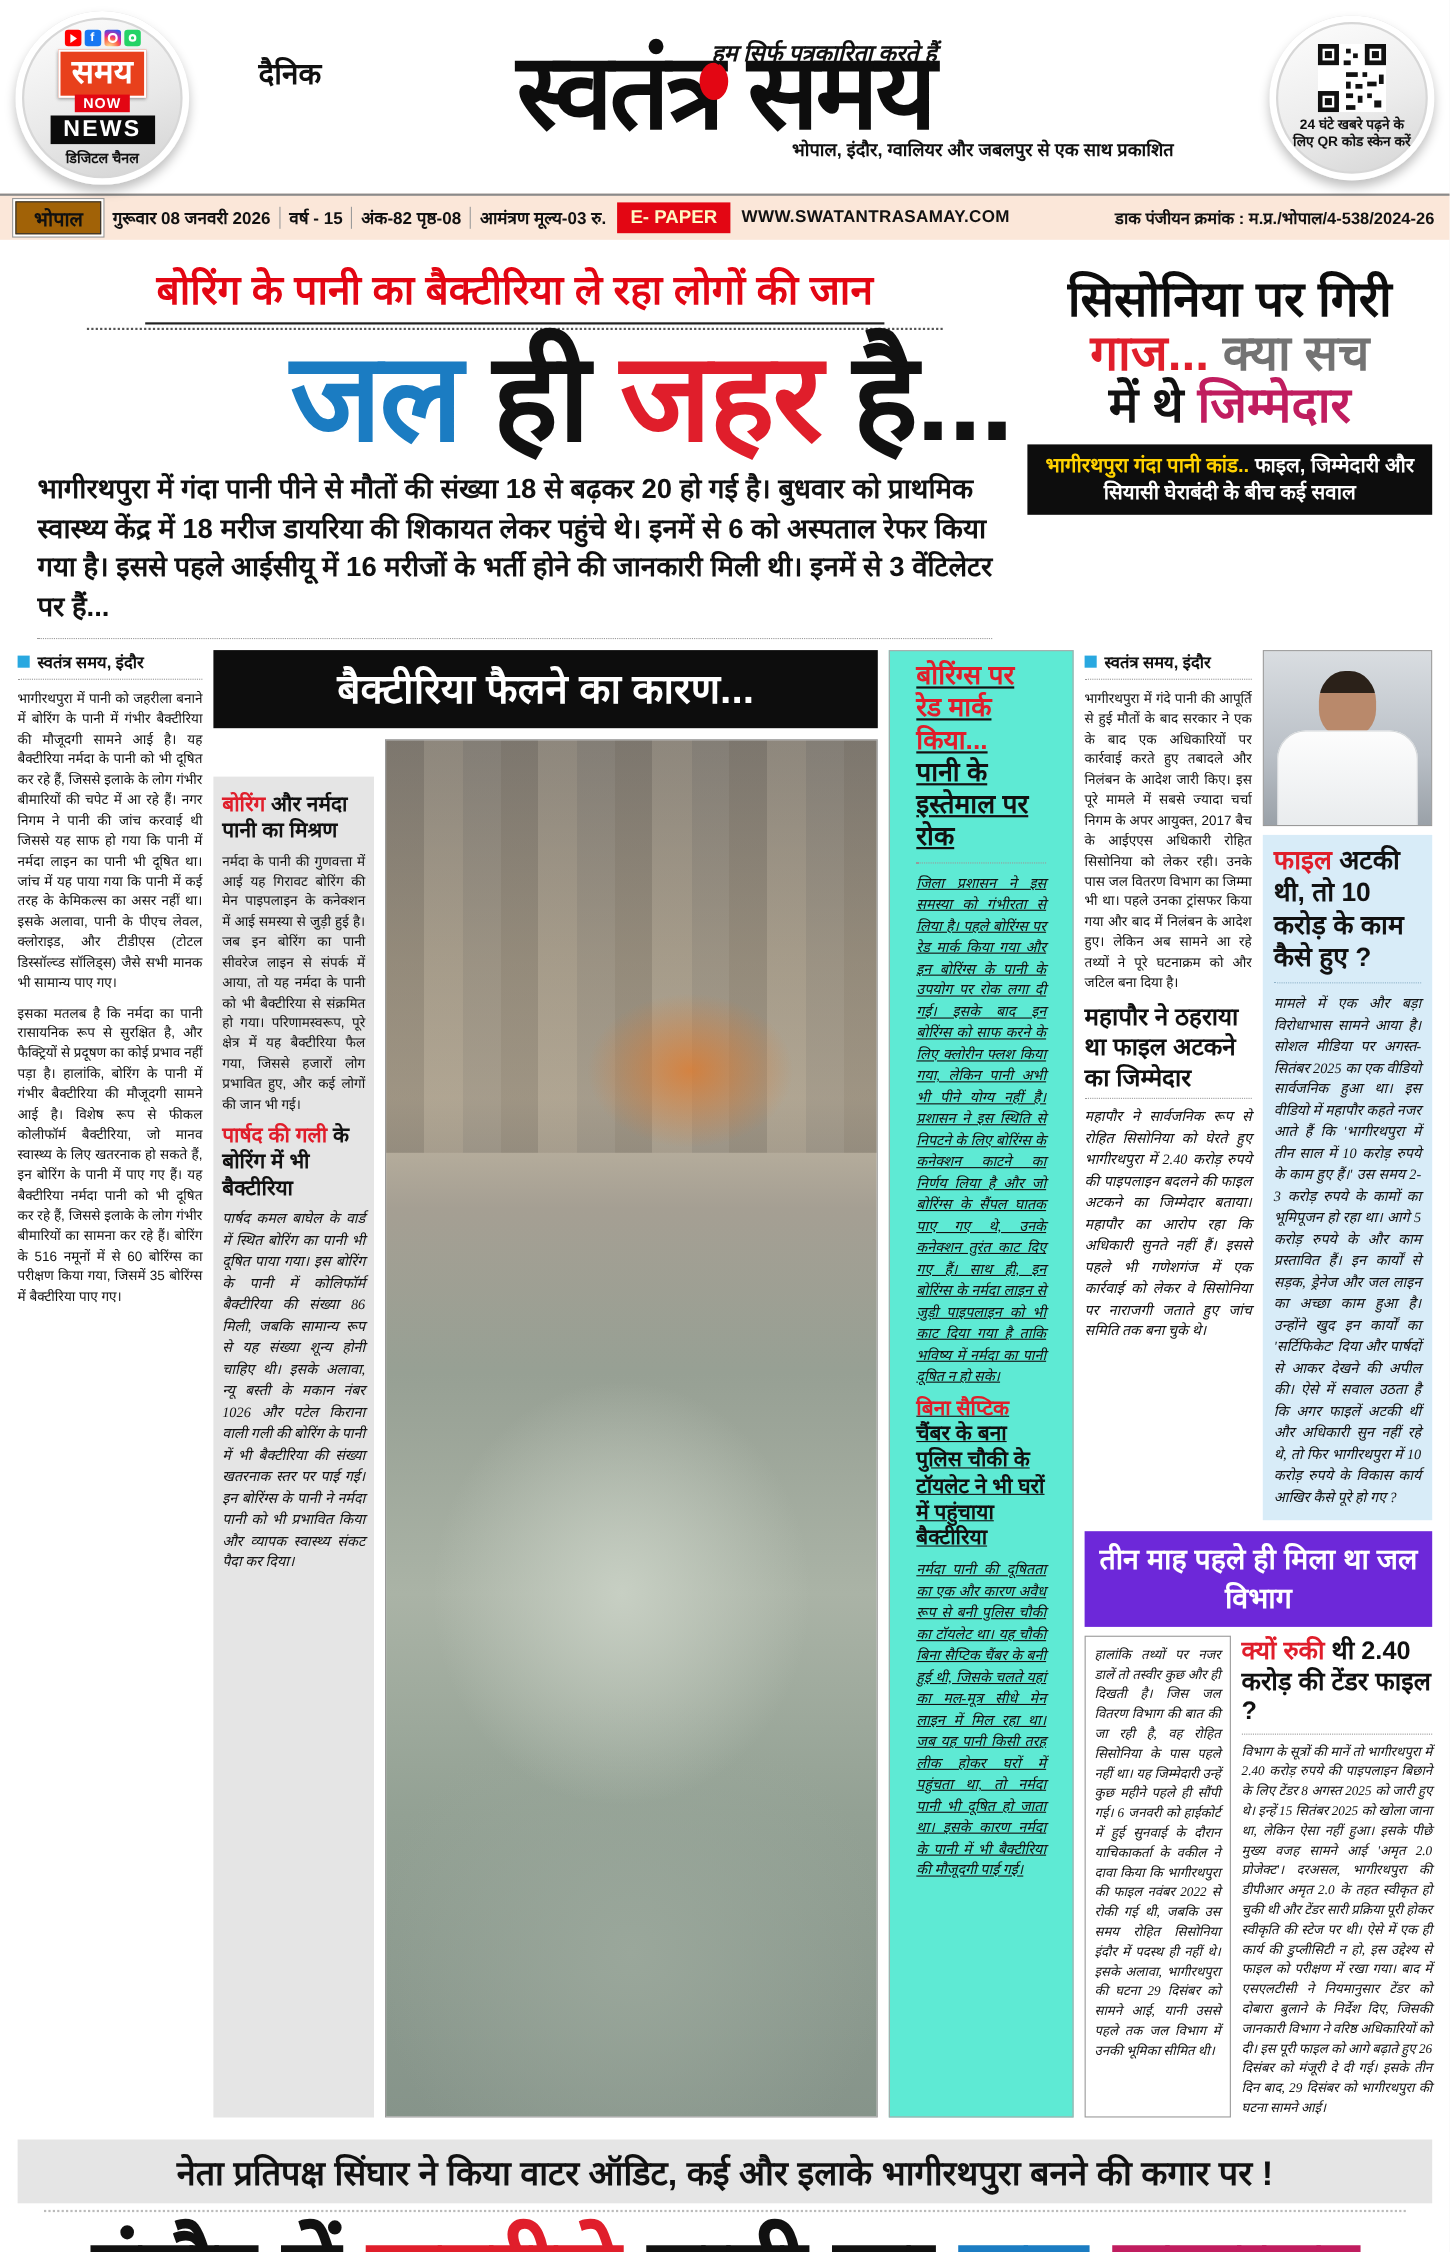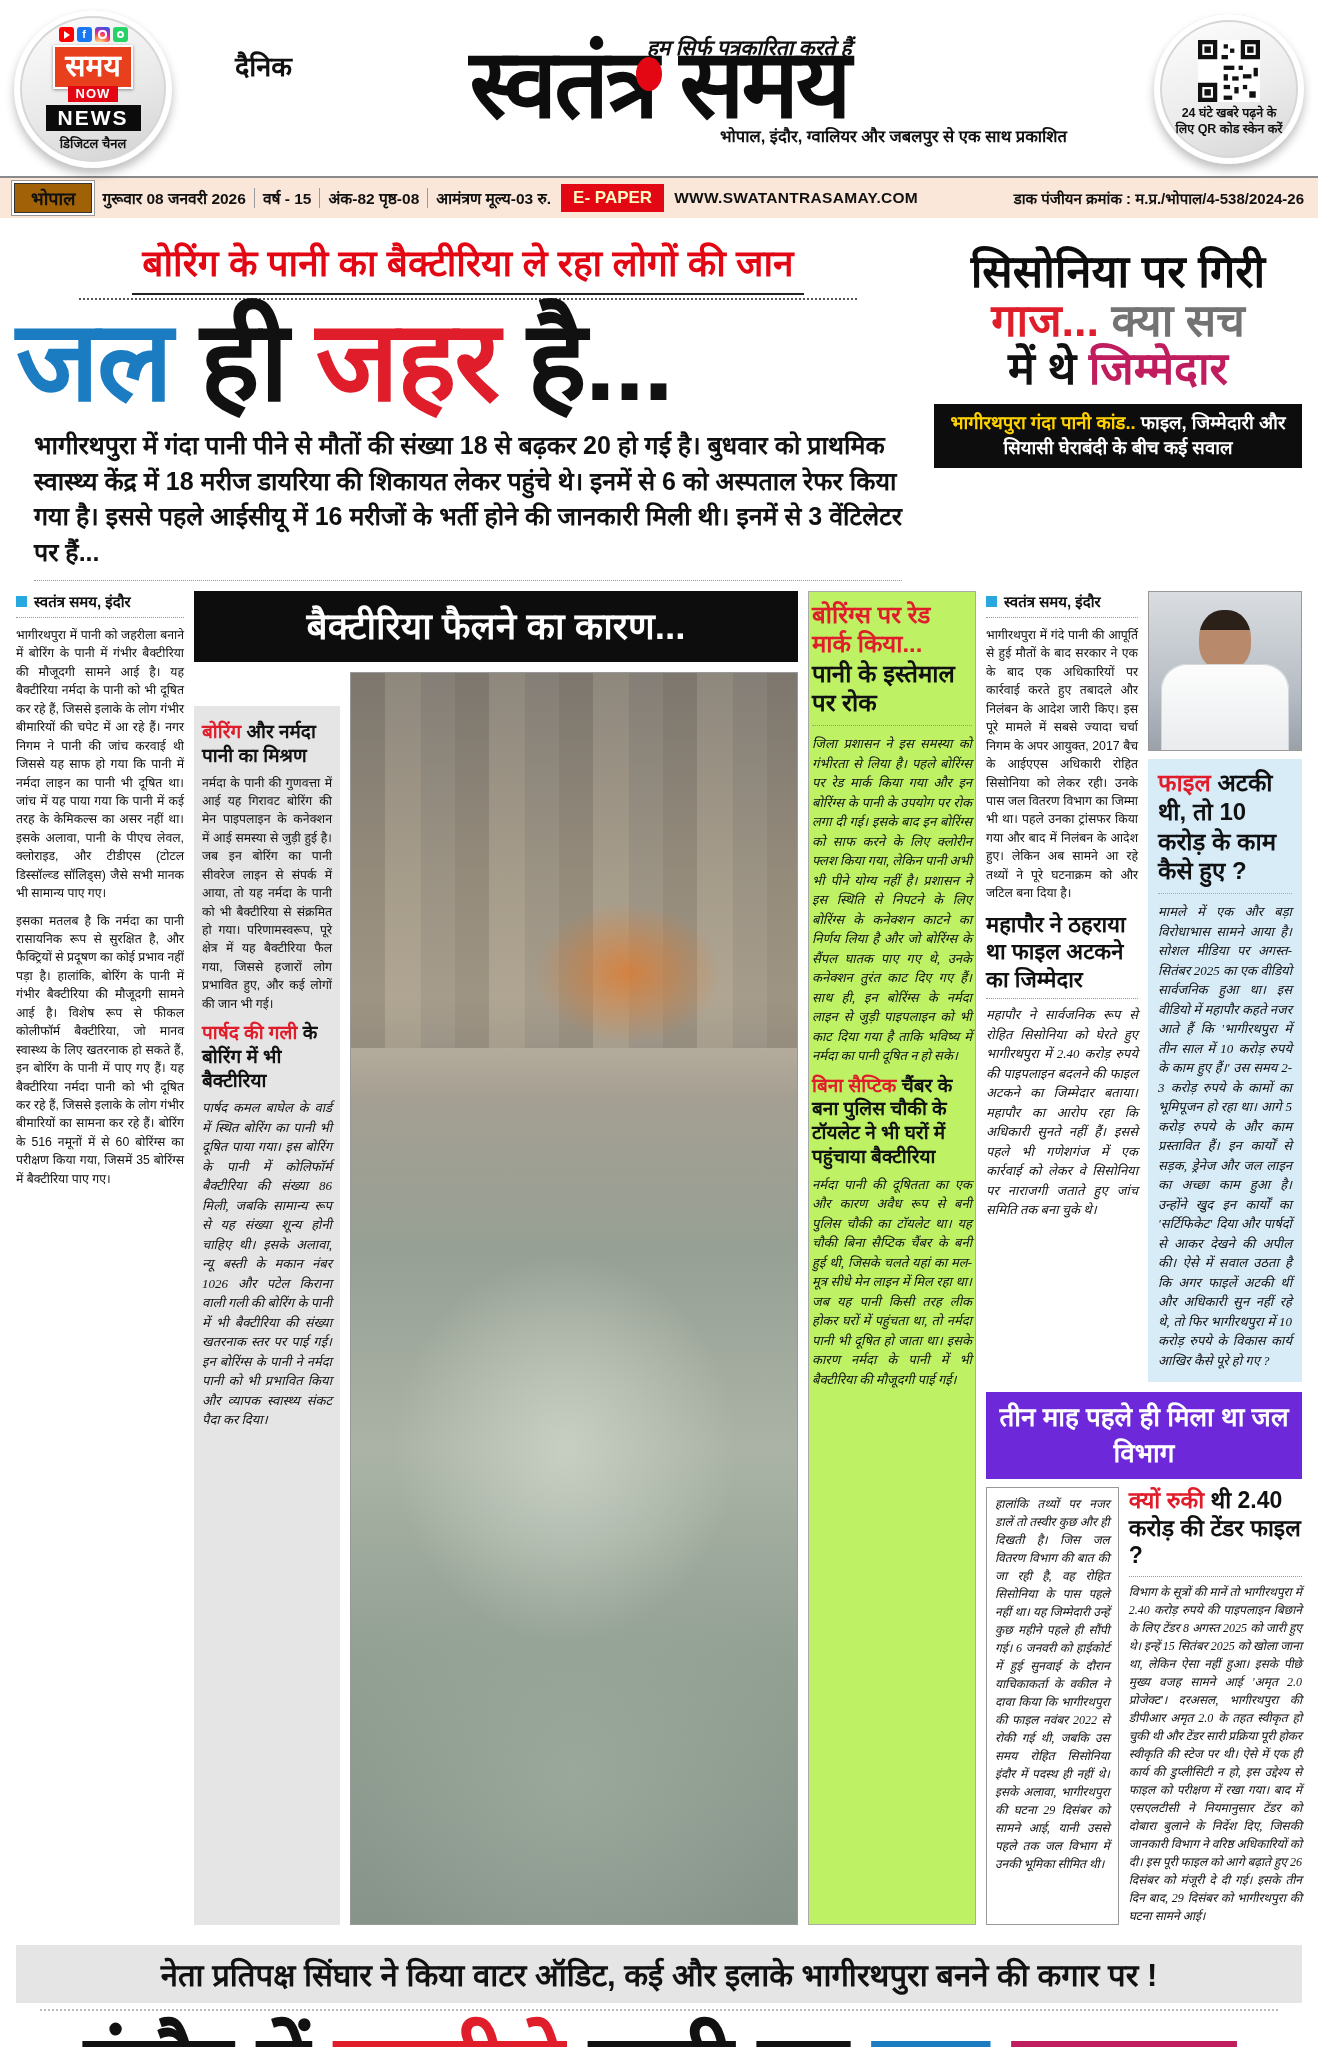--- a/index.html
+++ b/index.html
@@ -49,21 +49,21 @@
   .city-box { background:#a16207; border:1px solid #333; box-shadow:0 0 0 2px #fff, 0 0 0 3px #999; padding:2px 16px; font-size:18px; font-weight:900;}
   .meta-items { display:flex; align-items:center; gap:8px; }
   .meta-items .sep { width:1px; height:20px; background:#9b9b9b; display:inline-block; }
   .epaper { background:#e30613; color:#fef9c3; padding:4px 12px; font-weight:900; font-size:17px; }
   .website { font-weight:900; letter-spacing:.3px; }
   .postal { margin-left:auto; font-weight:900; font-size:15px; }
   
   .topstory { display:grid; grid-template-columns:1fr 368px; gap:14px; padding:14px 16px 6px; }
   .kicker { color:#e30613; font-weight:900; font-size:37px; text-align:center; width:max-content; max-width:100%; margin:4px auto 0; padding:0 10px 6px; border-bottom:2px solid #222; }
   .kicker-dots { border-bottom:2px dotted #555; width:86%; margin:3px auto 0; }
-  .megahead { text-align:left; font-weight:900; font-size:112px; line-height:1.0; letter-spacing:-2px; margin-top:6px; white-space:nowrap;}
+  .megahead { text-align:right; font-weight:900; font-size:112px; line-height:1.0; letter-spacing:-2px; margin-top:6px; white-space:nowrap;}
   .megahead .blue{ color:#1b7cc2;} .megahead .red{ color:#e01e2b;}
   .standfirst { font-weight:700; font-size:25px; line-height:1.42; text-align:left; margin:10px 18px 0; border-bottom:1px dotted #999; padding-bottom:10px;}
   .sidehead { text-align:center; font-weight:900; line-height:1.08; margin-top:16px; }
   .sidehead .l1 { font-size:45px; color:#0d0d0d; display:block;}
   .sidehead .l2 { font-size:45px; display:block;}
   .sidehead .l2 .red{ color:#e01e2b; } .sidehead .l2 .blue{ color:#737373; }
   .sidehead .l3 { font-size:45px; display:block;}
   .sidehead .l3 .mag{ color:#c01d5f; }
   .side-blackbar { background:#0d0d0d; color:#fff; font-weight:700; font-size:18.5px; text-align:center; line-height:1.35; padding:7px 10px; margin-top:10px;}
   .side-blackbar .yellow { color:#ffd200; }
@@ -71,21 +71,21 @@
   .belt {
     display:grid; gap:10px; padding:4px 16px 10px;
     grid-template-columns:168px 146px 448px 168px 152px 1fr;
     grid-template-areas:
       "a bbar bbar c d e"
       "a b    ph   c d e"
       "a b    ph   c f f";
     grid-template-rows:auto auto 1fr;
   }
   .area-a{grid-area:a;} .area-b{grid-area:b; background:#e5e5e5; padding:6px 8px;margin-top:34px;} .area-bbar{grid-area:bbar;}
-  .area-ph{grid-area:ph;} .area-c{grid-area:c; border:1px solid #aaa; background:#bef264; padding:8px 3px;}
+  .area-ph{grid-area:ph;} .area-c{grid-area:c; border:1px solid #aaa; background:#5eead4; padding:8px 24px;text-decoration:underline;}
   .area-d{grid-area:d;} .area-e{grid-area:e;} .area-f{grid-area:f;}
   .byline { font-weight:900; font-size:15px; border-bottom:1px dotted #999; padding-bottom:6px; margin-bottom:8px;}
   .byline .sq { display:inline-block; width:11px; height:11px; background:#29a8e0; margin-right:7px; }
   .bodytext { font-size:12.3px; line-height:1.5; text-align:justify; }
   .bodytext + .bodytext { margin-top:9px; }
   .serifital { font-family:"Liberation Serif",serif; font-style:italic; font-size:13px; line-height:1.5; text-align:justify; }
   .blackbar-center { background:#0d0d0d; color:#fff; font-weight:900; font-size:37px; text-align:center; padding:8px 6px 12px; }
   .colhead { font-weight:900; font-size:19px; line-height:1.25; margin:8px 0 6px; }
   .colhead .red { color:#e01e2b; }
   .colhead-big { font-weight:900; font-size:24px; line-height:1.22; margin-bottom:8px; border-bottom:1px dotted #999; padding-bottom:8px;}

